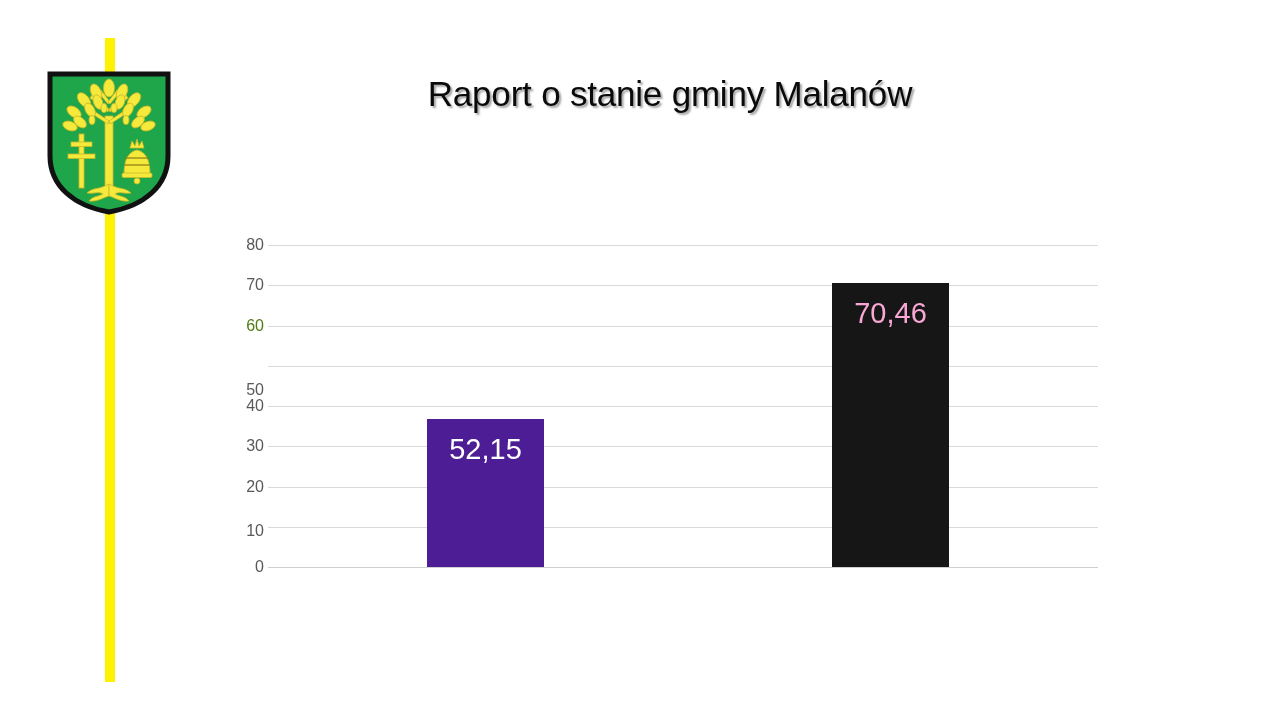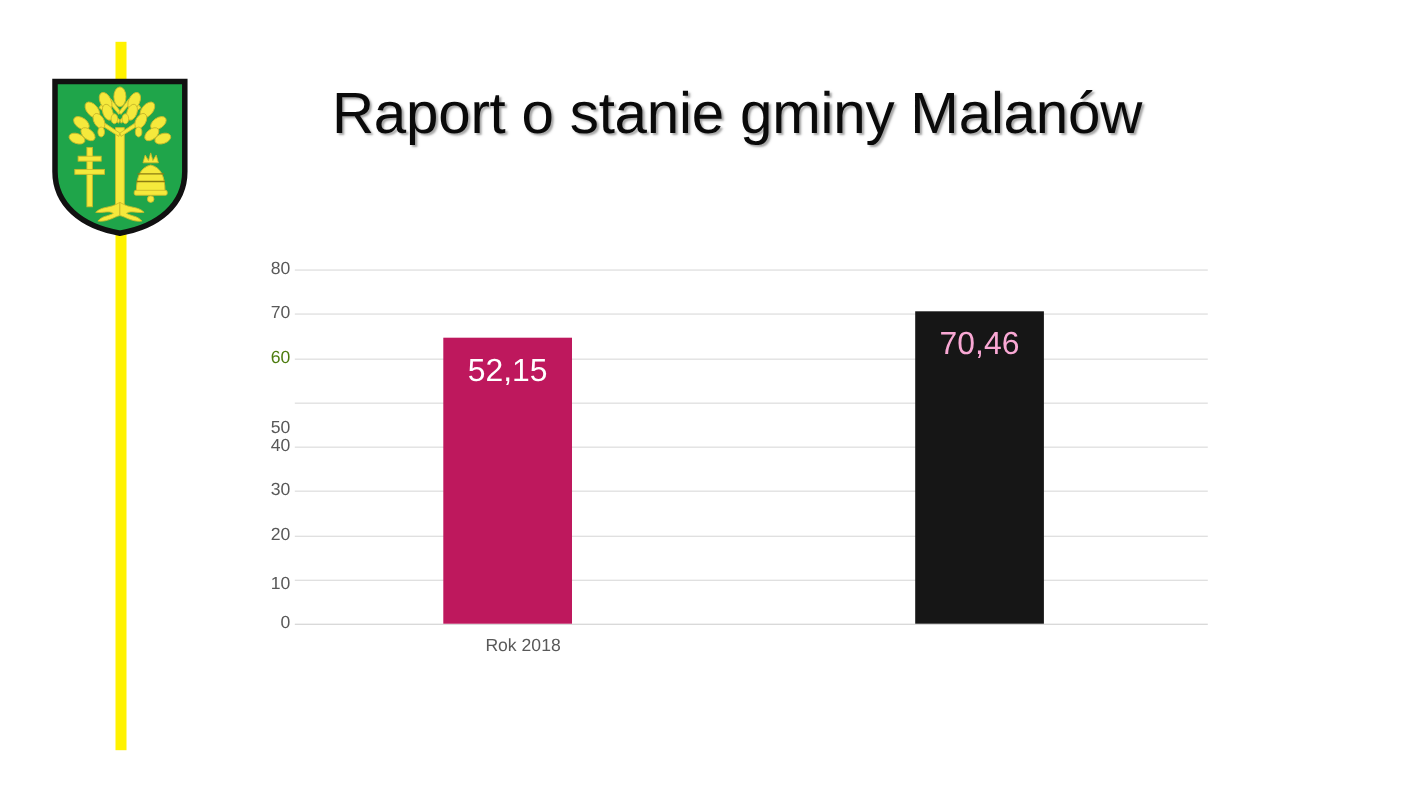--- a/index.html
+++ b/index.html
@@ -35,21 +35,21 @@
   }
   .crest svg { display: block; width: 126px; height: 146px; }
 
   
   .slide-title {
     position: absolute;
     left: 200px;
     top: 74px;
     width: 940px;
     text-align: center;
-    font-size: 53px;
+    font-size: 35px;
     line-height: 1.12;
     color: #0a0a0a;
     font-weight: 400;
     letter-spacing: -0.2px;
     text-shadow: 2px 2px 2px rgba(90,90,90,0.55);
     white-space: nowrap;
   }
 
   
   .chart-block {
@@ -202,22 +202,21 @@
       <div class="gridline" style="top: 161px; background: rgb(217, 217, 217);"></div>
       <div class="ytick" style="top: 161px; color: rgb(89, 89, 89);">40</div>
       <div class="gridline" style="top: 120.75px; background: rgb(217, 217, 217);"></div>
       <div class="ytick" style="top: 120.75px; color: rgb(89, 89, 89); margin-top: 24px;">50</div>
       <div class="gridline" style="top: 80.5px; background: rgb(217, 217, 217);"></div>
       <div class="ytick" style="top: 80.5px; color: #4d7c0f;">60</div>
       <div class="gridline" style="top: 40.25px; background: rgb(217, 217, 217);"></div>
       <div class="ytick" style="top: 40.25px; color: rgb(89, 89, 89);">70</div>
       <div class="gridline" style="top: 0px; background: rgb(217, 217, 217);"></div>
       <div class="ytick" style="top: 0px; color: rgb(89, 89, 89);">80</div>
-      <div class="bar" style="left: 135px; width: 117px; height: 260px; background: #be185d;">
+      <div class="bar" style="left: 159px; width: 117px; height: 148px; background: #4c1d95;">
         <span class="bar-value" style="color: rgb(255, 255, 255);">52,15</span>
       </div>
       <div class="bar" style="left: 564px; width: 117px; height: 283.601px; background: rgb(22, 22, 22);">
         <span class="bar-value" style="color: #f9a8d4;">70,46</span>
       </div>
     </div>
 
-<div class="cat-label" style="left: 68px; width: 415px; color: rgb(89, 89, 89);">Rok 2018</div>
   </div>
 
 </body></html>

